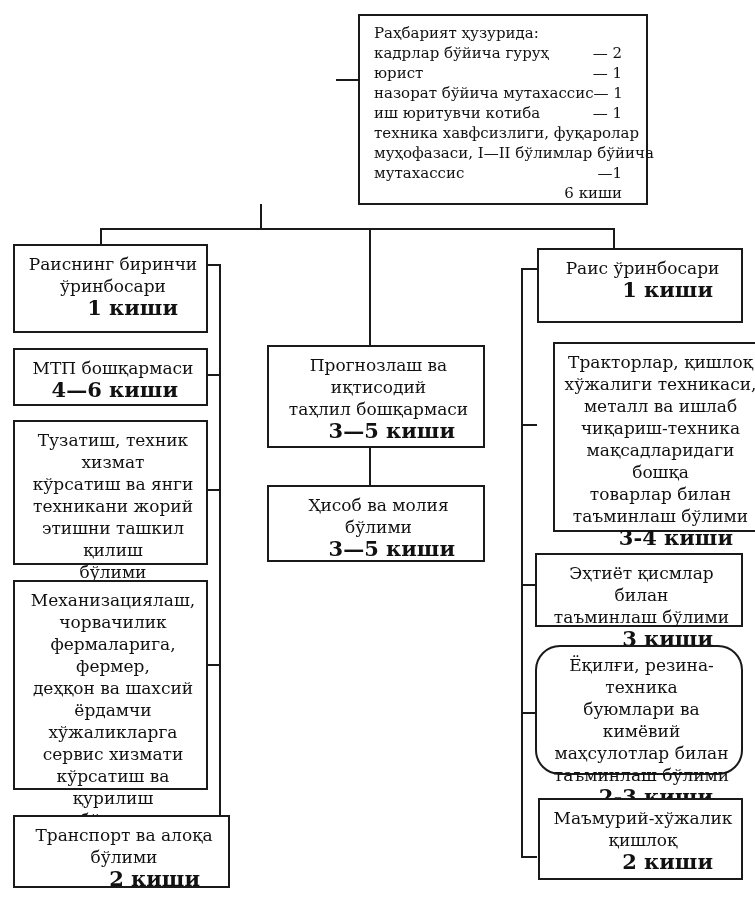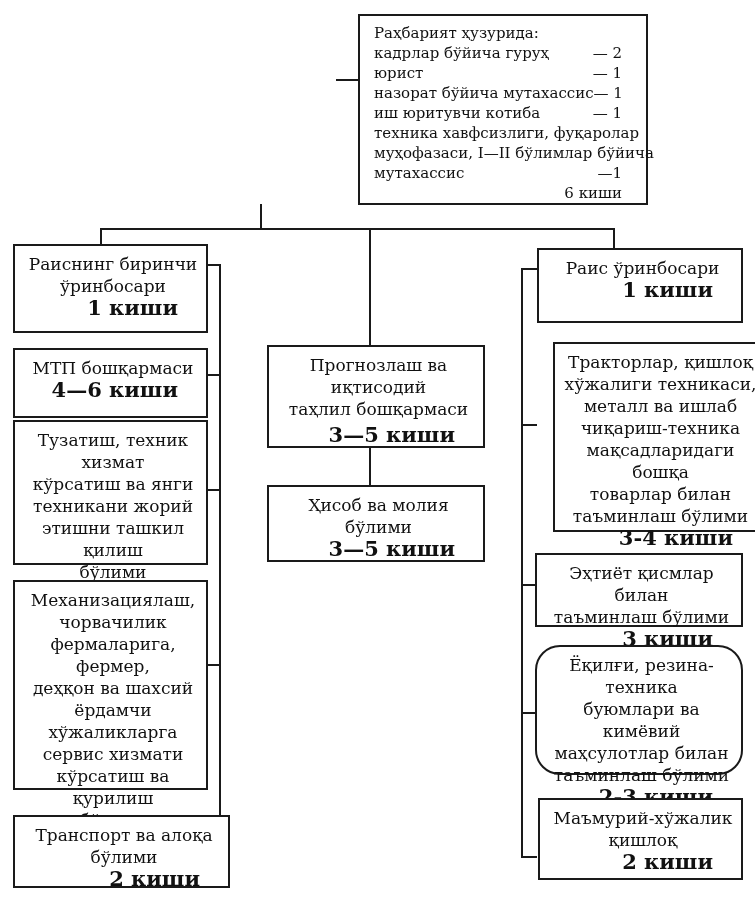--- a/index.html
+++ b/index.html
@@ -124,21 +124,21 @@
         <span class="mlabel"></span>
         <span class="mnum">6 киши</span>
       </div>
   </div>
 
   <div class="box" style="left:13px; top:244px; width:195px; height:89px;">
     <div class="title">Раиснинг биринчи
 ўринбосари</div>
     <div class="count">1 киши</div>
   </div>
-  <div class="box" style="left:13px; top:348px; width:195px; height:70px;">
+  <div class="box" style="left:13px; top:348px; width:195px; height:58px;">
     <div class="title">МТП бошқармаси</div>
     <div class="count">4—6 киши</div>
   </div>
   <div class="box" style="left:13px; top:420px; width:195px; height:145px;">
     <div class="title">Тузатиш, техник хизмат
 кўрсатиш ва янги
 техникани жорий
 этишни ташкил қилиш
 бўлими</div>
     <div class="count">3-4 киши</div>
@@ -153,21 +153,21 @@
 кўрсатиш ва қурилиш
 бўлими</div>
     <div class="count">4 киши</div>
   </div>
   <div class="box" style="left:13px; top:815px; width:217px; height:73px;">
     <div class="title">Транспорт ва алоқа
 бўлими</div>
     <div class="count">2 киши</div>
   </div>
 
-  <div class="box" style="left:267px; top:345px; width:218px; height:103px;justify-content:space-between;">
+  <div class="box" style="left:267px; top:345px; width:218px; height:103px;">
     <div class="title">Прогнозлаш ва иқтисодий
 таҳлил бошқармаси</div>
     <div class="count">3—5 киши</div>
   </div>
   <div class="box" style="left:267px; top:485px; width:218px; height:77px;">
     <div class="title">Ҳисоб ва молия бўлими</div>
     <div class="count">3—5 киши</div>
   </div>
 
   <div class="box" style="left:537px; top:248px; width:206px; height:75px;">

